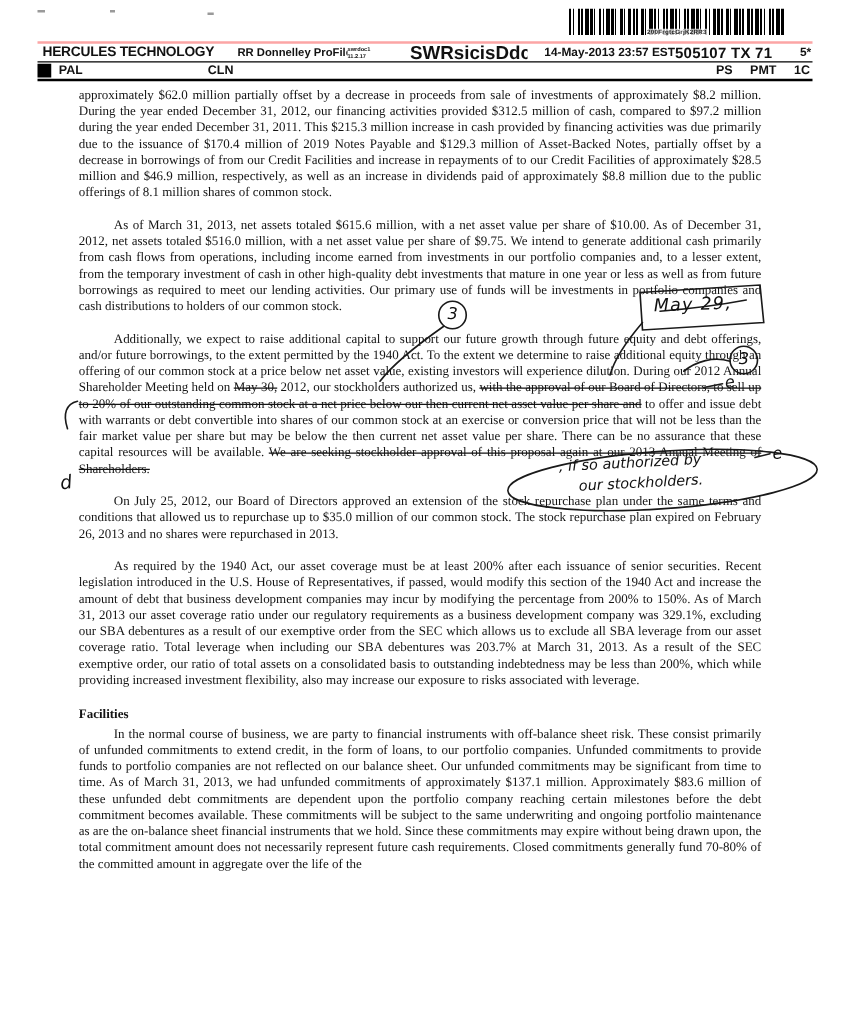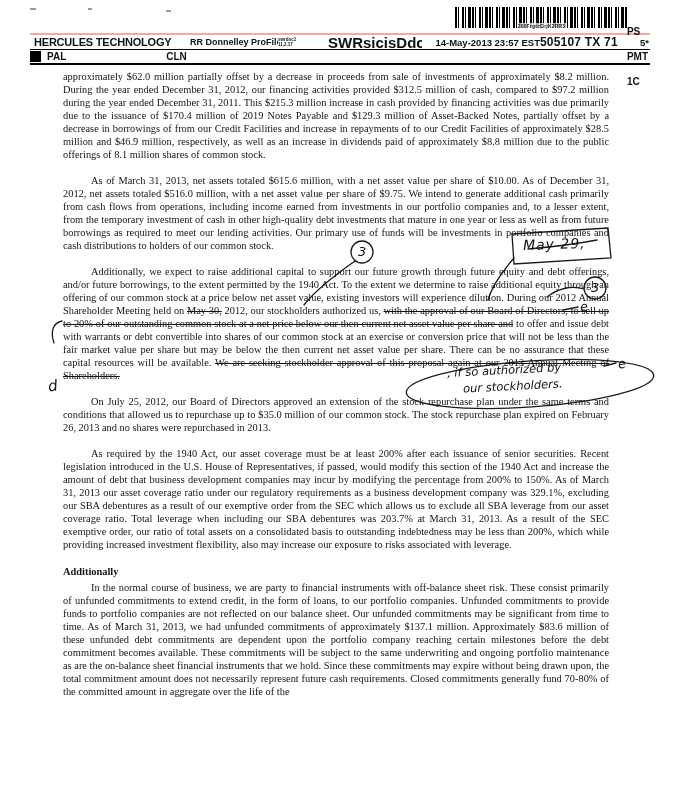--- a/index.html
+++ b/index.html
@@ -27,21 +27,21 @@
   .c-profile{width:88px;font-size:9px;}
   .c-code{width:50px;display:flex;flex-direction:column;justify-content:center;font-size:4.5px;line-height:5px;}
   .c-operator{width:94px;font-size:15px;}
   .c-date{width:118px;font-size:9.5px;text-align:right;}
   .c-job{width:100px;font-size:12px;letter-spacing:.2px;}
   .c-rev{flex:1;text-align:right;padding-right:2px;font-size:9.5px;}
   .c-doctype{width:276px;padding-left:4px;font-size:10px;letter-spacing:-.2px;}
   .blk-square{width:11px;height:11px;background:#000;flex:0 0 auto;}
   .c-pal{margin-left:6px;}
   .c-cln{margin-left:100px;}
-  .hdr-right{margin-left:auto;display:flex;gap:14px;padding-right:2px;flex-direction:column;}
+  .hdr-right{margin-left:auto;display:flex;gap:14px;padding-right:2px;}
 
   
   .body-text{position:absolute;left:63px;top:70px;width:554px;
              font-size:10.4px;line-height:13px;text-align:justify;}
   .body-text p{margin:0 8px 13px 0;text-indent:28px;}
   .body-text p.no-indent{text-indent:0;}
   .strike{text-decoration:line-through;text-decoration-thickness:1px;}
   .sec-head{margin:14px 0 3px 0;font-weight:bold;font-size:10.4px;}
   .pageno{position:absolute;left:0;top:718px;width:100%;text-align:center;font-size:10.4px;}
 
@@ -92,21 +92,21 @@
       </div>
     </div>
   </div>
 
   <div class="body-text">
     <p class="no-indent">approximately $62.0 million partially offset by a decrease in proceeds from sale of investments of approximately $8.2 million. During the year ended December 31, 2012, our financing activities provided $312.5 million of cash, compared to $97.2 million during the year ended December 31, 2011. This $215.3 million increase in cash provided by financing activities was due primarily due to the issuance of $170.4 million of 2019 Notes Payable and $129.3 million of Asset-Backed Notes, partially offset by a decrease in borrowings of from our Credit Facilities and increase in repayments of to our Credit Facilities of approximately $28.5 million and $46.9 million, respectively, as well as an increase in dividends paid of approximately $8.8 million due to the public offerings of 8.1 million shares of common stock.</p>
     <p>As of March 31, 2013, net assets totaled $615.6 million, with a net asset value per share of $10.00. As of December 31, 2012, net assets totaled $516.0 million, with a net asset value per share of $9.75. We intend to generate additional cash primarily from cash flows from operations, including income earned from investments in our portfolio companies and, to a lesser extent, from the temporary investment of cash in other high-quality debt investments that mature in one year or less as well as from future borrowings as required to meet our lending activities. Our primary use of funds will be investments in portfolio companies and cash distributions to holders of our common stock.</p>
     <p><span>Additionally, we expect to raise additional capital to support our future growth through future equity and debt offerings, and/or future borrowings, to the extent permitted by the 1940 Act. To the extent we determine to raise additional equity through an offering of our common stock at a price below net asset value, existing investors will experience dilution. During our 2012 Annual Shareholder Meeting held on </span><span class="strike">May 30,</span><span> 2012, our stockholders authorized us, </span><span class="strike">with the approval of our Board of Directors, to sell up to 20% of our outstanding common stock at a net price below our then current net asset value per share and</span><span> to offer and issue debt with warrants or debt convertible into shares of our common stock at an exercise or conversion price that will not be less than the fair market value per share but may be below the then current net asset value per share. There can be no assurance that these capital resources will be available. </span><span class="strike">We are seeking stockholder approval of this proposal again at our 2013 Annual Meeting of Shareholders.</span></p>
     <p>On July 25, 2012, our Board of Directors approved an extension of the stock repurchase plan under the same terms and conditions that allowed us to repurchase up to $35.0 million of our common stock. The stock repurchase plan expired on February 26, 2013 and no shares were repurchased in 2013.</p>
     <p>As required by the 1940 Act, our asset coverage must be at least 200% after each issuance of senior securities. Recent legislation introduced in the U.S. House of Representatives, if passed, would modify this section of the 1940 Act and increase the amount of debt that business development companies may incur by modifying the percentage from 200% to 150%. As of March 31, 2013 our asset coverage ratio under our regulatory requirements as a business development company was 329.1%, excluding our SBA debentures as a result of our exemptive order from the SEC which allows us to exclude all SBA leverage from our asset coverage ratio. Total leverage when including our SBA debentures was 203.7% at March 31, 2013. As a result of the SEC exemptive order, our ratio of total assets on a consolidated basis to outstanding indebtedness may be less than 200%, which while providing increased investment flexibility, also may increase our exposure to risks associated with leverage.</p>
-    <div class="sec-head">Additionally</div>
+    <div class="sec-head">Facilities</div>
     <p>In the normal course of business, we are party to financial instruments with off-balance sheet risk. These consist primarily of unfunded commitments to extend credit, in the form of loans, to our portfolio companies. Unfunded commitments to provide funds to portfolio companies are not reflected on our balance sheet. Our unfunded commitments may be significant from time to time. As of March 31, 2013, we had unfunded commitments of approximately $137.1 million. Approximately $83.6 million of these unfunded debt commitments are dependent upon the portfolio company reaching certain milestones before the debt commitment becomes available. These commitments will be subject to the same underwriting and ongoing portfolio maintenance as are the on-balance sheet financial instruments that we hold. Since these commitments may expire without being drawn upon, the total commitment amount does not necessarily represent future cash requirements. Closed commitments generally fund 70-80% of the committed amount in aggregate over the life of the</p>
   </div>
 
 
   <svg class="anno-svg" width="680" height="810" viewBox="0 0 680 810">
     <g fill="none" stroke="#1a1a1a" stroke-width="1.3" stroke-linecap="round">
       <path d="M 528 249 C 552 247 576 244 597 240"></path>
       <path d="M 512 234 L 608 228 L 611 258 L 514 264 Z"></path>
       <path d="M 514 258 C 502 272 492 286 488 300"></path>
       <circle cx="362" cy="252" r="11"></circle>

